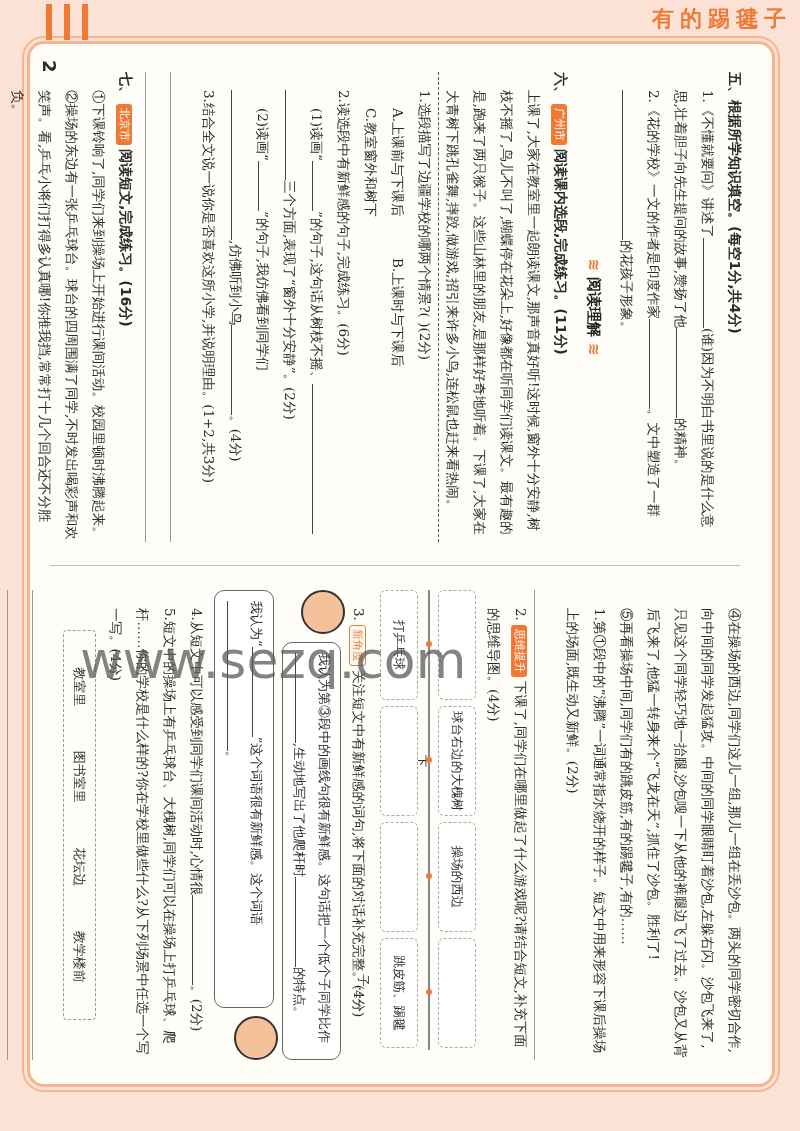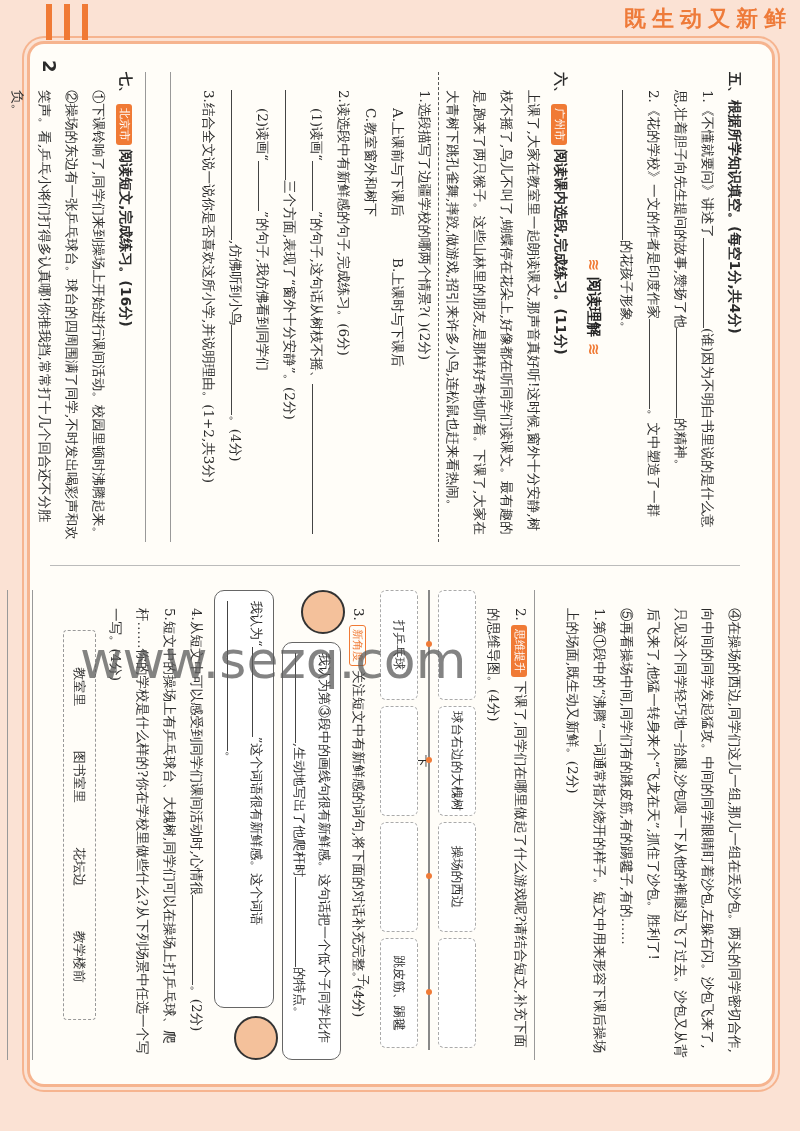--- a/index.html
+++ b/index.html
@@ -141,13 +141,13 @@
     </div>
     <div class="line"></div>
     <div class="line"></div>
     <div class="line"></div>
 
   </div>
 
   <div class="watermark">www.sezq.com</div>
 </div>
 
-<div class="brand" style="position:absolute;left:auto;right:8px;top:4px;">既生动又新鲜</div>
+<div class="brand" style="position:absolute;left:auto;right:8px;top:4px;">有的踢毽子</div>
 
 </body></html>

